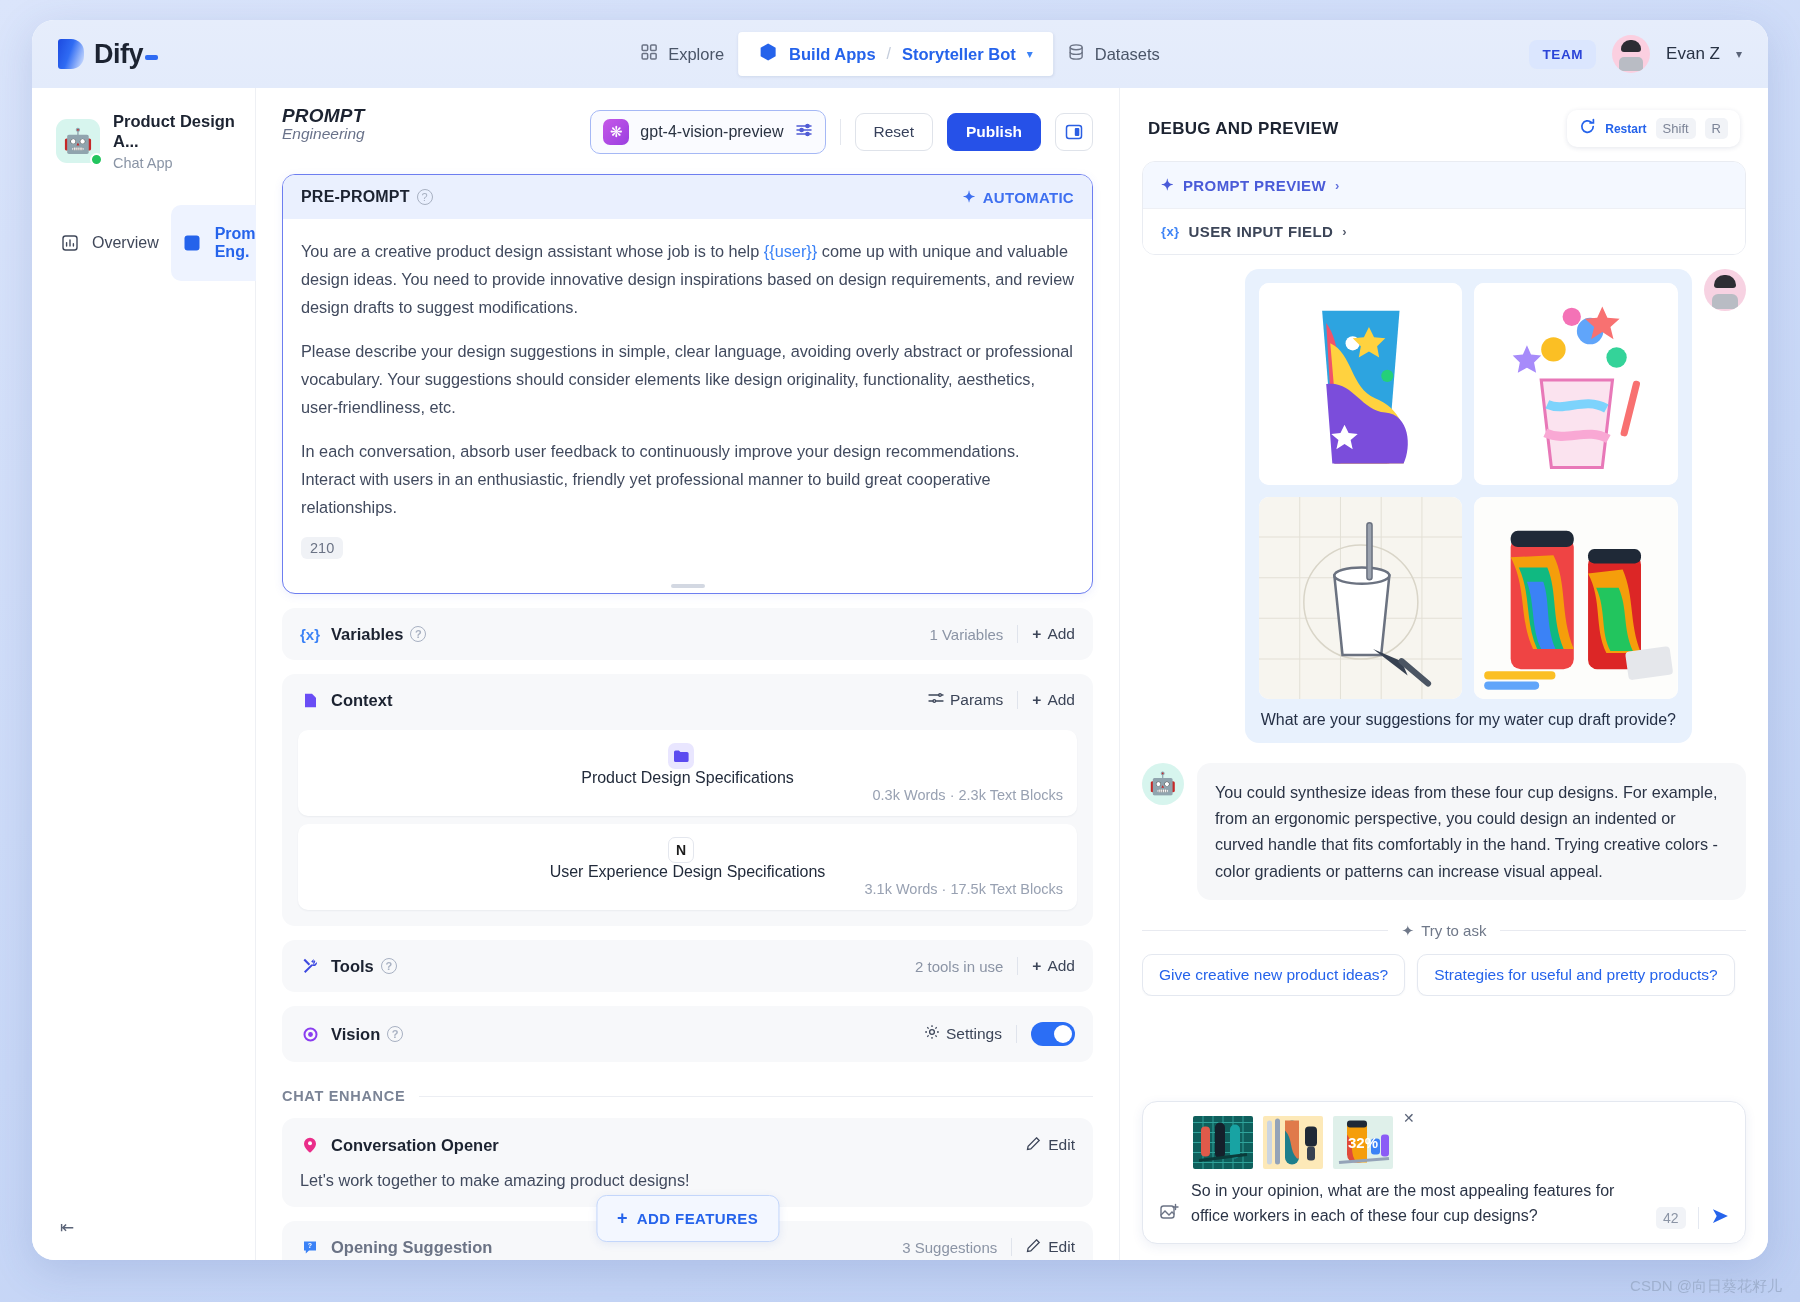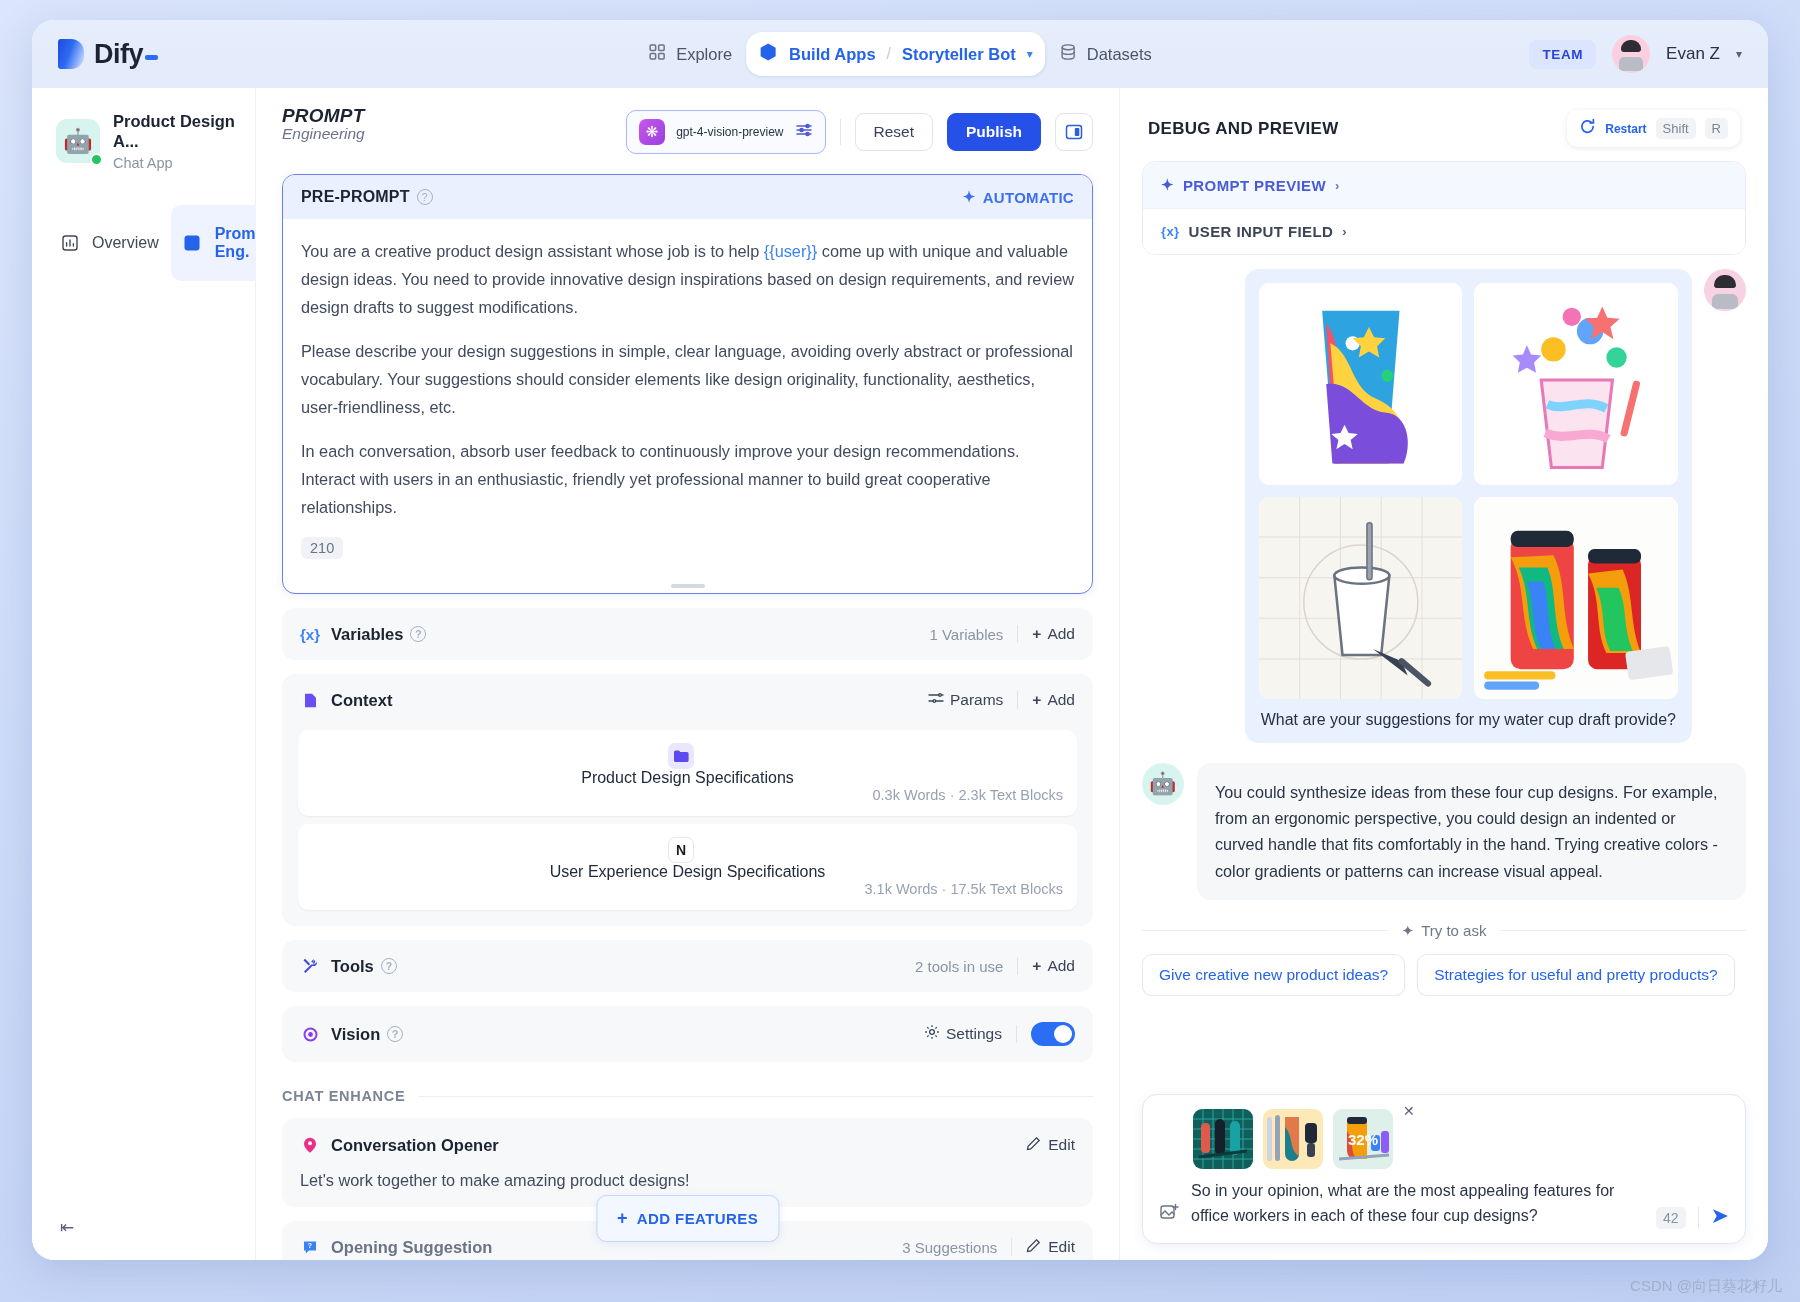--- a/index.html
+++ b/index.html
@@ -38,21 +38,21 @@
   .nav-center {
     position: absolute; left: 50%; transform: translateX(-50%);
     display: flex; align-items: center; 
   }
   .nav-item {
     display: flex; align-items: center; gap: 10px;
     font-size: 16.5px; color: #4a5568; padding: 9px 14px; border-radius: 11px;
     cursor: pointer; white-space: nowrap;
   }
   .nav-pill {
-    background: #fff; border-radius: 16px; padding: 10px 12px;
+    background: #fff; border-radius: 4px; padding: 10px 20px;
     display: flex; align-items: center; gap: 11px;
     box-shadow: 0 1px 3px rgba(30,50,100,.10);
   }
   .nav-pill .lbl { font-size: 16.5px; font-weight: 700; color: #2563eb; }
   .nav-sep { color:#c3ccdb; font-size:16px; }
   .chev { font-size: 12px; color:#3b82f6; }
   .nav-right { margin-left:auto; display:flex; align-items:center; gap:16px; }
   .team-badge {
     background: #dbe6fe; color:#2b44d8; font-size:13.5px; font-weight:700;
     letter-spacing:.6px; padding:7px 13px; border-radius:8px;
@@ -103,21 +103,21 @@
   .prompt-label{line-height:1.05;}
   .prompt-label .l1{font-size:19px;font-weight:800;font-style:italic;color:#1c2331;letter-spacing:.2px;}
   .prompt-label .l2{font-size:15.5px;font-style:italic;color:#69728a;}
   .expert-link{font-size:15.5px;font-weight:700;color:#4b56e8;cursor:pointer;padding-top:21px;margin-left:-2px;}
   .center-head-right{margin-left:auto;display:flex;align-items:center;gap:14px;padding-top:4px;}
   .model-pill{
     display:flex;align-items:center;gap:11px;border:1.5px solid #a5b8f5;border-radius:10px;
     background:#fafbff;padding:8px 12px;cursor:pointer;
   }
   .oai-dot{width:26px;height:26px;border-radius:7px;background:linear-gradient(135deg,#c658e8,#9a3fe0);display:flex;align-items:center;justify-content:center;color:#fff;font-size:15px;}
-  .model-name{font-size:12px;color:#2a3342;}
+  .model-name{font-size:16px;color:#2a3342;}
   .sliders{color:#4f5bd5;font-size:16px;}
   .vdiv{width:1px;height:26px;background:#e4e7ee;}
   .btn{border-radius:9px;font-size:15.5px;cursor:pointer;padding:9px 18px;border:1px solid #dfe3ea;background:#fff;color:#36405a;}
   .btn-primary{background:#2651e8;border-color:#2651e8;color:#fff;font-weight:700;}
   .panel-toggle{width:38px;height:38px;border:1px solid #dfe3ea;border-radius:9px;display:flex;align-items:center;justify-content:center;cursor:pointer;}
 
   .center-scroll{flex:1;overflow:hidden;padding:10px 26px 0 26px;position:relative;}
 
   
   .preprompt{
@@ -220,21 +220,21 @@
   .chip{
     border:1px solid #e4e8f0;border-radius:10px;padding:11px 16px;font-size:15.5px;color:#2563eb;
     white-space:nowrap;cursor:pointer;background:#fff;box-shadow:0 1px 2px rgba(30,50,100,.05);
   }
 
   .composer{
     margin-top:16px;border:1px solid #e4e8f0;border-radius:15px;background:#fff;padding:14px 16px;
     box-shadow:0 3px 12px rgba(40,70,140,.08);position:relative;
   }
   .att-row{display:flex;gap:10px;padding-left:34px;position:relative;}
-  .att{width:60px;height:60px;border-radius:9px;overflow:hidden;position:relative;}
+  .att{width:60px;height:53px;border-radius:2px;overflow:hidden;position:relative;}
   .att .pct{position:absolute;inset:0;display:flex;align-items:center;justify-content:center;color:#fff;font-size:15px;font-weight:700;}
   .att-x{position:absolute;left:244px;top:-6px;color:#5b6478;font-size:14px;cursor:pointer;}
   .comp-row{display:flex;align-items:flex-end;gap:12px;margin-top:10px;}
   .comp-ico{color:#6b7385;font-size:19px;cursor:pointer;padding-bottom:2px;}
   .comp-text{flex:1;font-size:16px;line-height:1.55;color:#2b3446;}
   .comp-count{font-size:14px;color:#8b94a5;background:#f1f3f7;border-radius:5px;padding:3px 7px;}
   .send{color:#2563eb;font-size:22px;cursor:pointer;}
 
   .watermark{position:absolute;right:18px;bottom:6px;font-size:15px;color:#9fb0cf;}
 </style>

